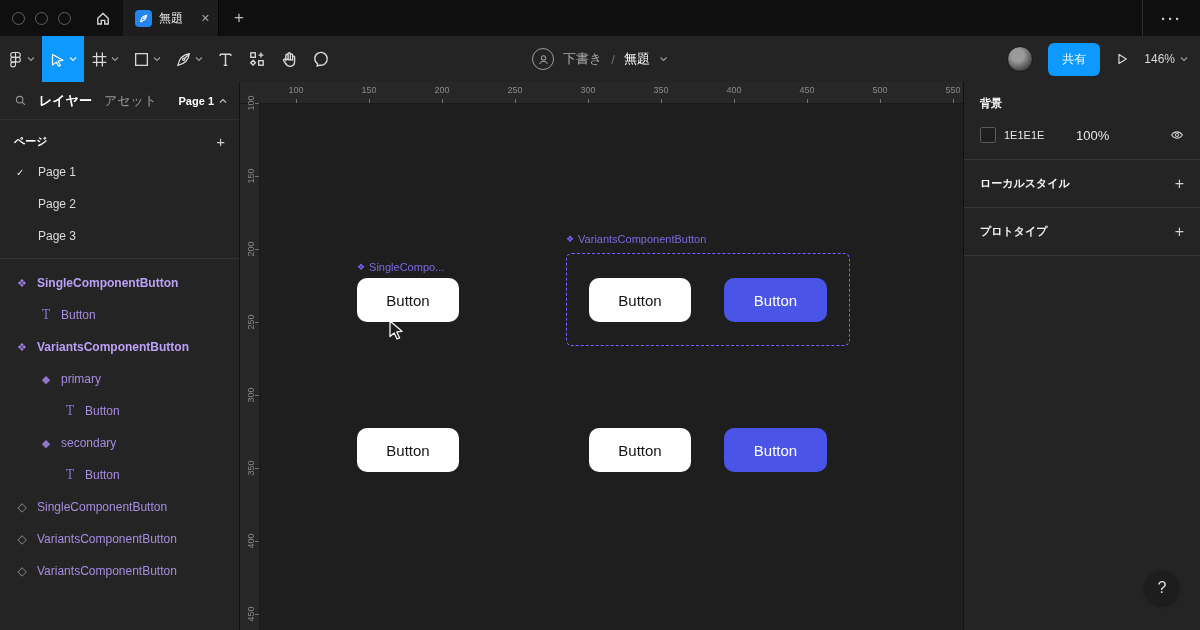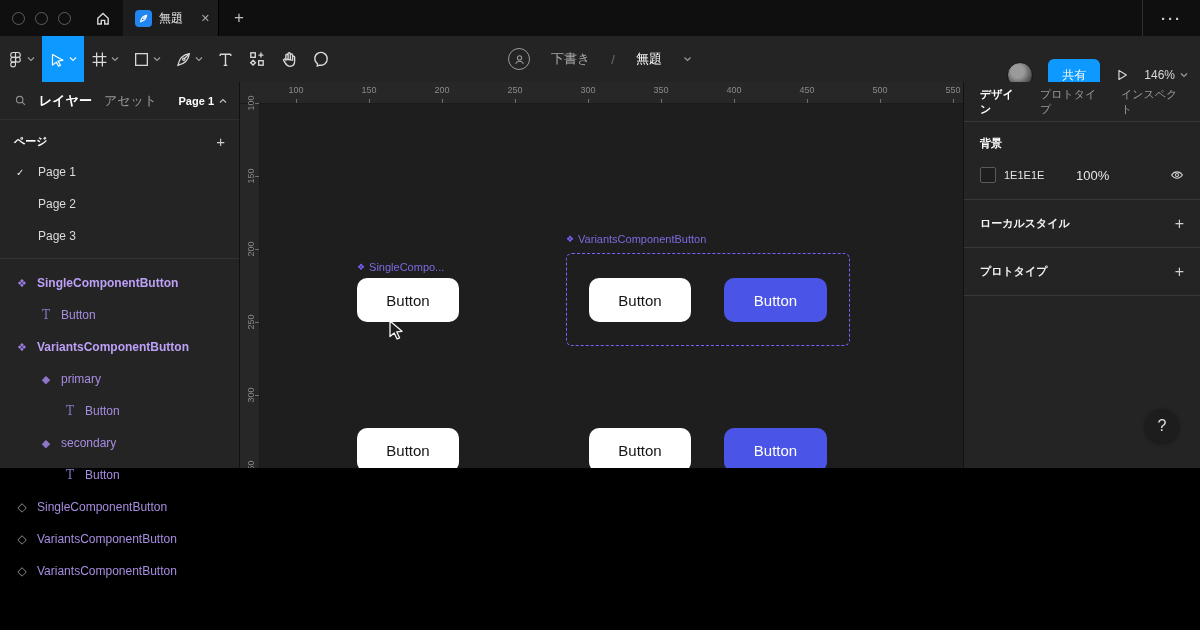--- a/index.html
+++ b/index.html
@@ -1,18 +1,18 @@
 <!DOCTYPE html>
 <html><head>
 <meta charset="utf-8">
 <style>
   * { box-sizing: border-box; margin: 0; padding: 0; }
   html,body { width:1200px; height:630px; }
   body { font-family:"Liberation Sans","DejaVu Sans",sans-serif; background:#000; overflow:hidden; }
-  .app { position:relative; width:1200px; height:468px; background:#0369a1; }
+  .app { position:relative; width:1200px; height:630px; background:#0369a1; }
 
   
   .tabbar { position:absolute; left:0; top:0; width:1200px; height:36px; background:#0f0f0f; display:flex; align-items:stretch; }
   .traffic { display:flex; align-items:center; gap:10px; padding:0 12px 0 12px; }
   .traffic span { width:13px; height:13px; border-radius:50%; border:1.5px solid #5e5e5e; }
   .home-btn { width:40px; display:flex; align-items:center; justify-content:center; color:#d8d8d8; }
   .file-tab { width:96px; background:#1d1d1d; display:flex; align-items:center; gap:7px; padding:0 8px 0 12px; border-right:1px solid #000; }
   .tab-appicon { width:17px; height:17px; border-radius:4px; background:#2386f0; display:flex; align-items:center; justify-content:center; flex:none; }
   .tab-title { color:#ececec; font-size:12px; flex:1; }
   .tab-close { color:#a8a8a8; font-size:11px; cursor:default; }
@@ -21,26 +21,26 @@
   .tabbar-right { display:flex; align-items:center; border-left:1px solid #2e2e2e; padding:0 18px; }
   .menu-dots { color:#c9c9c9; font-size:15px; font-weight:700; letter-spacing:2px; }
 
   
   .toolbar { position:absolute; left:0; top:36px; width:1200px; height:46px; background:#242424; display:flex; align-items:stretch; }
   .tool { display:flex; align-items:center; justify-content:center; gap:3px; padding:0 7px; color:#d9d9d9; }
   .tool svg { display:block; }
   .tool .chev { color:#9a9a9a; }
   .tool.selected { background:#0d99ff; color:#fff; }
   .tool.selected .chev { color:#e8f4ff; }
-  .breadcrumb { position:absolute; left:50%; top:0; height:46px; transform:translateX(-50%); display:flex; align-items:center; gap:21px; }
+  .breadcrumb { position:absolute; left:50%; top:0; height:46px; transform:translateX(-50%); display:flex; align-items:center; gap:9px; }
   .bc-avatar { width:22px; height:22px; border-radius:50%; border:1.5px solid #9a9a9a; color:#9a9a9a; display:flex; align-items:center; justify-content:center; }
   .bc-folder { color:#ababab; font-size:13px; }
   .bc-sep { color:#6d6d6d; font-size:13px; }
   .bc-file { color:#fff; font-size:13px; }
-  .toolbar-right { position:absolute; right:12px; top:16px; height:46px; display:flex; align-items:center; gap:15px; }
+  .toolbar-right { position:absolute; right:12px; top:0; height:46px; display:flex; align-items:center; gap:15px; }
   .user-avatar { width:26px; height:26px; border-radius:50%; background:radial-gradient(circle at 40% 35%, #9a9a9a 0 30%, #4c4c4c 70%, #2a2a2a 100%); border:1px solid #1a1a1a; }
   .share-btn { background:#0d99ff; color:#fff; font-size:12px; padding:8px 14px; border-radius:6px; border:none; font-family:inherit; }
   .present-btn { color:#d9d9d9; display:flex; align-items:center; }
   .zoom-ctl { display:flex; align-items:center; gap:5px; color:#d9d9d9; font-size:12px; }
 
   
   .left-sb { position:absolute; left:0; top:82px; width:240px; bottom:0; background:#242424; border-right:1px solid #111; }
   .lsb-header { height:38px; display:flex; align-items:center; padding:0 12px 0 14px; border-bottom:1px solid #303030; gap:12px; }
   .lsb-header .search { color:#8f8f8f; display:flex; }
   .lsb-tab { font-size:13px; color:#9a9a9a; }
@@ -374,25 +374,20 @@
         <div class="ruler-num" style="top: 364px;">350</div>
         <div class="rtick-l" style="top: 364px;"></div>
         <div class="ruler-num" style="top: 437px;">400</div>
         <div class="rtick-l" style="top: 437px;"></div>
         <div class="ruler-num" style="top: 510px;">450</div>
         <div class="rtick-l" style="top: 510px;"></div>
       </div>
   </div>
 
   <div class="right-sb">
-    <div class="rsb-tabs">
-      <span class="rsb-tab active">デザイン</span>
-      <span class="rsb-tab">プロトタイプ</span>
-      <span class="rsb-tab">インスペクト</span>
-    </div>
     <div class="bg-section">
       <div class="bg-title">背景</div>
       <div class="bg-row">
         <span class="swatch"></span>
         <span class="bg-hex">1E1E1E</span>
         <span class="bg-op">100%</span>
         <span class="eye">
           <svg width="14" height="14" viewBox="0 0 16 16" fill="none" stroke="currentColor" stroke-width="1.2">
               <path d="M1.8 8S4.2 4.4 8 4.4 14.2 8 14.2 8 11.8 11.6 8 11.6 1.8 8 1.8 8z"></path>
               <circle cx="8" cy="8" r="1.8"></circle>

